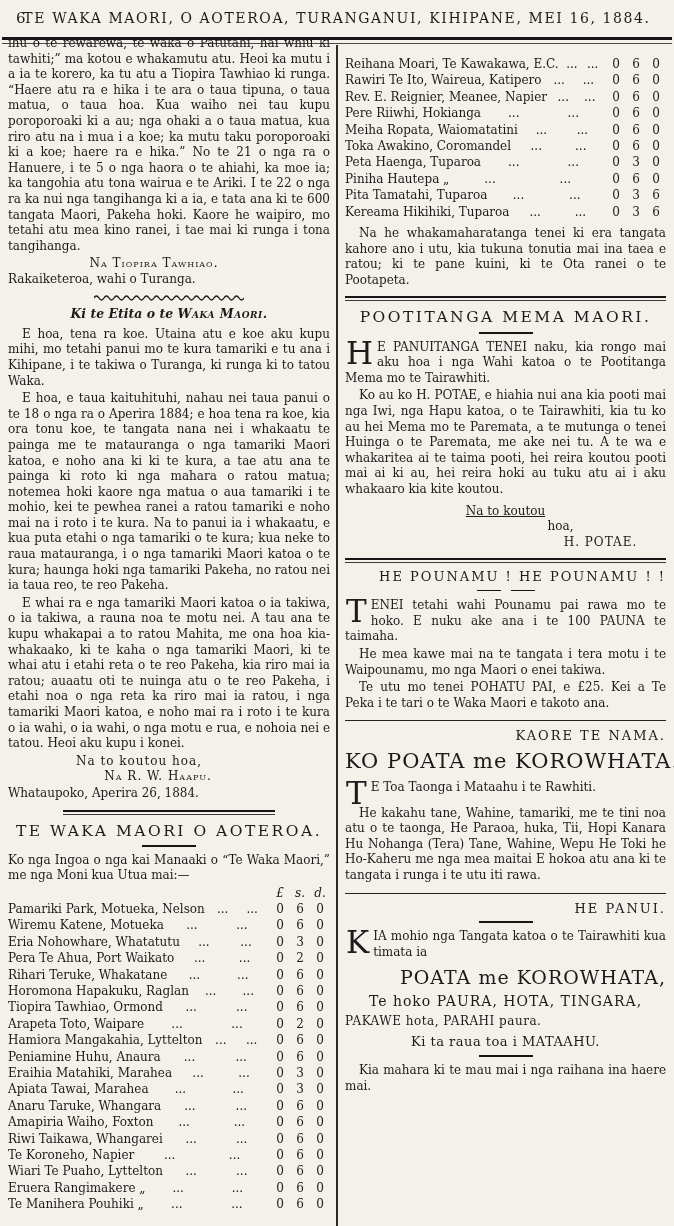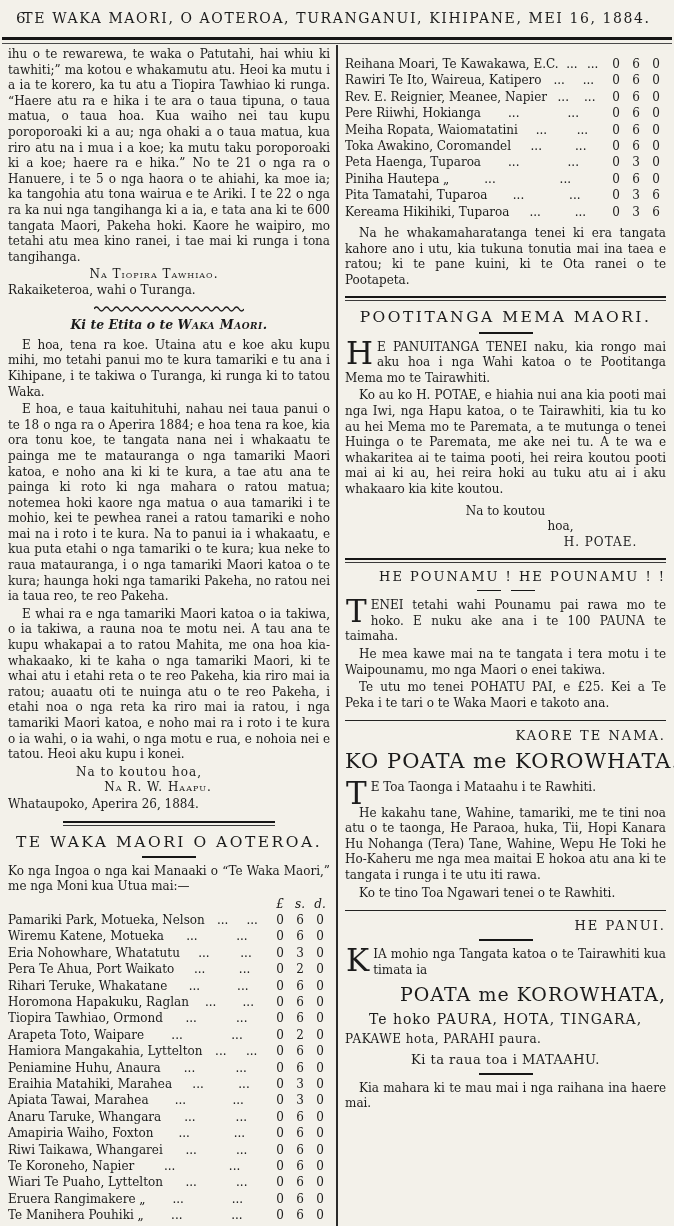--- a/index.html
+++ b/index.html
@@ -9,21 +9,21 @@
     font-family:"DejaVu Serif", serif;
   }
   
   .pageno{position:absolute;left:16px;top:9px;font-size:15px;}
   .masthead{position:absolute;left:0;right:0;top:10px;text-align:center;
     font-size:14px;letter-spacing:1.6px;white-space:nowrap;}
   .headrule{position:absolute;left:2px;right:2px;top:37px;height:3px;
     border-top:3.5px solid #161616;border-bottom:1.2px solid #4a4a4a;}
   
   .vdiv{position:absolute;left:336px;top:45px;bottom:0;width:1.5px;background:#2b2b2b;}
-  .col{position:absolute;top:47px;font-size:12px;line-height:1.3;text-align:justify;}
+  .col{position:absolute;top:36px;font-size:12px;line-height:1.3;text-align:justify;}
   #leftcol{left:8px;width:322px;}
   #rightcol{left:345px;width:321px;top:56px;}
   p{margin:0 0 2px 0;text-indent:14px;}
   p.noind{text-indent:0;}
   .sigline{text-align:center;font-variant:small-caps;letter-spacing:1px;}
   .pr30{padding-right:30px;} .pr60{padding-right:60px;} .pr22{padding-right:22px;}
   .dateline{text-indent:0;margin-top:1px;}
   
   .wavy{display:block;margin:6px auto 4px;}
   .drule{height:2px;border-top:2.5px solid #161616;border-bottom:1px solid #3a3a3a;margin:8px auto 6px;}
@@ -47,21 +47,21 @@
   .dcp{text-indent:0;}
   
   .srow{display:flex;line-height:16.4px;text-align:left;}
   .nm{white-space:nowrap;}
   .ld{flex:1;display:flex;justify-content:space-around;overflow:hidden;padding:0 3px;}
   .amt{width:20px;text-align:center;flex:0 0 auto;}
   .thead{display:flex;line-height:15px;margin-top:2px;}
   .thead .sp{flex:1;}
   .thead .amt{font-style:italic;}
   
-  .sigc1{text-align:center;text-indent:0;margin-top:6px;}
+  .sigc1{text-align:center;text-indent:0;margin-top:6px;text-decoration:underline;}
   .sigc2{text-align:center;text-indent:0;padding-left:110px;}
   .sigc3{text-align:center;text-indent:0;padding-left:190px;letter-spacing:1px;margin-bottom:4px;}
 </style>
 </head>
 <body>
 
 <div class="pageno">6</div>
 <div class="masthead">TE WAKA MAORI, O AOTEROA, TURANGANUI, KIHIPANE, MEI 16, 1884.</div>
 <div class="headrule"></div>
 <div class="vdiv"></div>
@@ -424,21 +424,20 @@
   <p>Te utu mo tenei POHATU PAI, e £25.  Kei a Te Peka i te tari o te Waka Maori e takoto ana.</p>
 
   <div class="hr1"></div>
   <div class="sub-title">KAORE TE NAMA.</div>
   <div class="big-title">KO POATA me KOROWHATA.</div>
 
   <p class="dcp">
     <span class="dc">T</span><span>E Toa Taonga i Mataahu i te Rawhiti.</span>
   </p>
   <p style="clear:left;">He kakahu tane, Wahine, tamariki, me te tini noa atu o te taonga, He Paraoa, huka, Tii, Hopi Kanara Hu Nohanga (Tera) Tane, Wahine, Wepu He Toki he Ho-Kaheru me nga mea maitai E hokoa atu ana ki te tangata i runga i te utu iti rawa.</p>
-  <p>Ko te tino Toa Ngawari tenei o te Rawhiti.</p>
 
   <div class="hr1"></div>
   <div class="sub-title">HE  PANUI.</div>
   <div class="srule"></div>
 
   <p class="dcp">
     <span class="dc">K</span><span>IA mohio nga Tangata katoa o te Tairawhiti kua timata ia</span>
   </p>
   <div class="ad-line1" style="clear:left;">POATA me KOROWHATA,</div>
   <div class="ad-line2">Te hoko PAURA, HOTA, TINGARA,</div>

